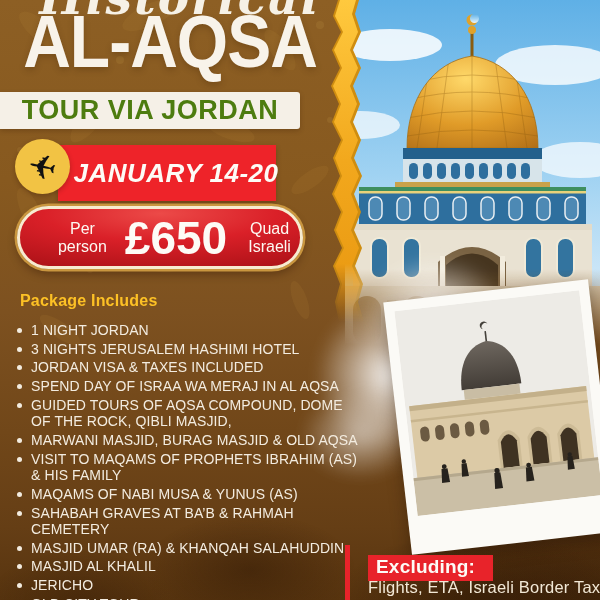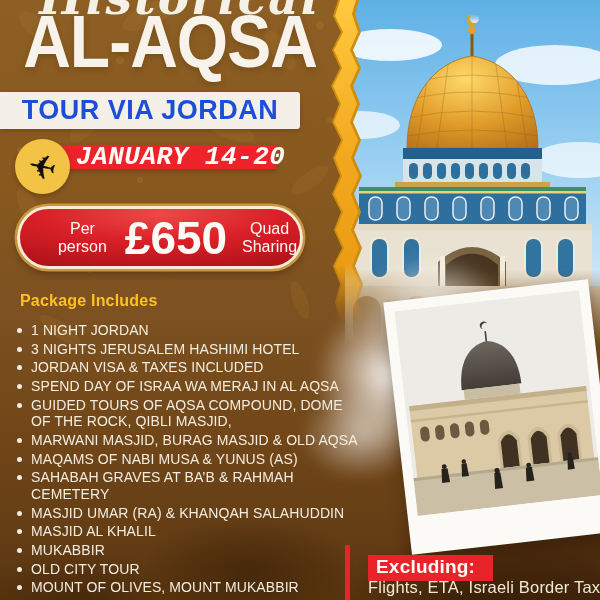--- a/index.html
+++ b/index.html
@@ -40,27 +40,26 @@
     position:absolute;left:0;top:6px;width:340px;margin:0;text-align:center;
     font-size:66px;font-weight:800;color:#f8f3ea;letter-spacing:-1px;line-height:1.0;
     transform:scaleY(1.12);transform-origin:50% 20%;
     text-shadow:0 3px 6px rgba(60,30,5,.25);
   }
   .subtitle-box{
     position:absolute;left:0;top:92px;width:300px;height:37px;
     background:#f5f0e7;display:flex;align-items:center;justify-content:center;
     border-radius:0 3px 3px 0;box-shadow:0 2px 5px rgba(50,25,5,.25);
   }
-  .subtitle-box span{font-size:27px;font-weight:800;color:#1d4ed8;letter-spacing:.5px;}
+  .subtitle-box span{font-size:27px;font-weight:800;color:#4d7c0f;letter-spacing:.5px;}
   
   .date-badge{
-    position:absolute;left:58px;top:145px;width:218px;height:24px;background:#ee2329;
-    display:flex;align-items:center;padding-left:18px;box-sizing:border-box;
+    position:absolute;left:58px;top:145px;width:218px;height:56px;background:#ee2329;
+    display:flex;align-items:center;justify-content:center;padding-left:18px;box-sizing:border-box;
     box-shadow:0 2px 5px rgba(50,20,5,.3);
-    font-family:Liberation Mono, monospace;
   }
   .date-badge span{font-size:26px;font-weight:800;font-style:italic;color:#fdfbf6;letter-spacing:.5px;white-space:nowrap;}
   .plane-circle{
     position:absolute;left:15px;top:139px;width:55px;height:55px;border-radius:50%;
     background:#f2c344;display:flex;align-items:center;justify-content:center;
     box-shadow:0 2px 5px rgba(50,20,5,.3);
   }
   .plane-circle .glyph{font-size:34px;color:#111;transform:scaleX(-1) rotate(-12deg);line-height:1;}
   
   .price-pill{
@@ -272,36 +271,37 @@
   <div class="date-badge">
     <span>JANUARY 14-20</span>
   </div>
   <div class="plane-circle">
     <span class="glyph">✈</span>
   </div>
 
   <div class="price-pill">
     <span class="price-side">Per person</span>
     <span class="price-amount">£650</span>
-    <span class="price-side">Quad Sharing</span>
+    <span class="price-side">Quad Israeli</span>
   </div>
 
   <h2 class="package-heading">Package Includes</h2>
   <ul class="package-list">
       <li>1 NIGHT JORDAN</li>
       <li>3 NIGHTS JERUSALEM HASHIMI HOTEL</li>
       <li>JORDAN VISA &amp; TAXES INCLUDED</li>
       <li>SPEND DAY OF ISRAA WA MERAJ IN AL AQSA</li>
       <li>GUIDED TOURS OF AQSA COMPOUND, DOME OF THE ROCK, QIBLI MASJID,</li>
       <li>MARWANI MASJID, BURAG MASJID &amp; OLD AQSA</li>
+      <li>VISIT TO MAQAMS OF PROPHETS IBRAHIM (AS) &amp; HIS FAMILY</li>
       <li>MAQAMS OF NABI MUSA &amp; YUNUS (AS)</li>
       <li>SAHABAH GRAVES AT BA’B &amp; RAHMAH CEMETERY</li>
       <li>MASJID UMAR (RA) &amp; KHANQAH SALAHUDDIN</li>
       <li>MASJID AL KHALIL</li>
-      <li>MUKABBIR</li>
+      <li>JERICHO</li>
       <li>OLD CITY TOUR</li>
       <li>MOUNT OF OLIVES, MOUNT MUKABBIR</li>
     </ul>
 
   <div class="polaroid">
     <svg viewBox="0 0 186 206">
       <defs>
         <linearGradient id="grayDome" x1="0" y1="0" x2="0" y2="1">
           <stop offset="0" stop-color="#6e675f"></stop>
             <stop offset="1" stop-color="#433d37"></stop>

